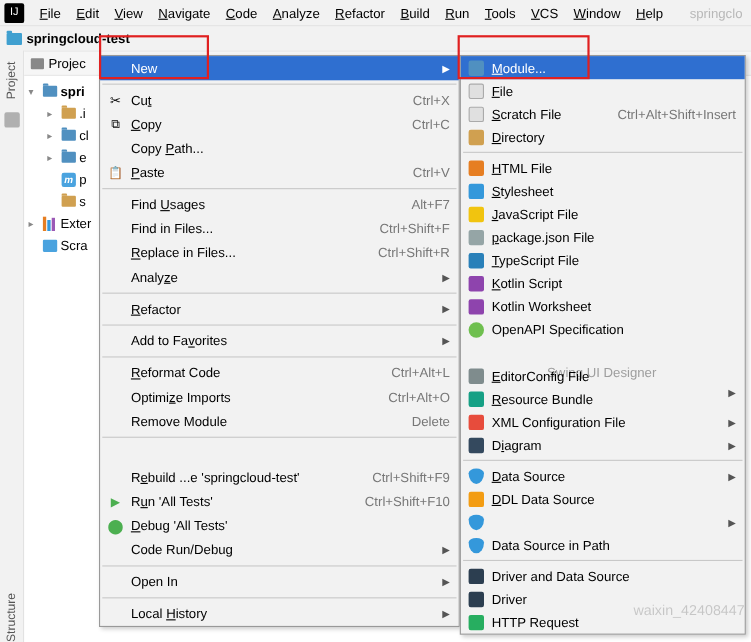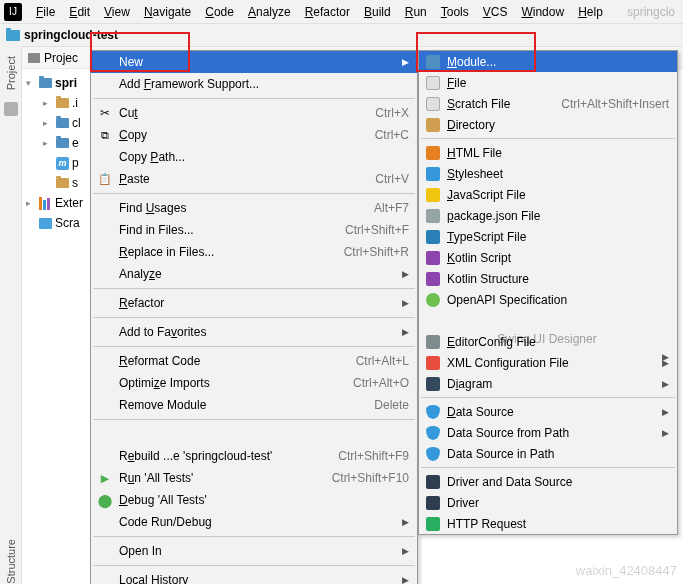--- a/index.html
+++ b/index.html
@@ -69,21 +69,21 @@
 .fi-diag { background: #34495e; }
 .fi-ds { background: #3498db; border-radius: 50% 50% 50% 50% / 30% 30% 70% 70%; }
 .fi-ddl { background: #f39c12; }
 .fi-drv { background: #2c3e50; }
 .fi-http { background: #27ae60; }
 .fi-play { color: #4caf50; font-size: 11px; }
 .fi-bug { color: #4caf50; font-size: 13px; }
 .annot-red { position: absolute; border: 2px solid #e02020; pointer-events: none; }
 .annot1 { left: 90px; top: 32px; width: 100px; height: 40px; }
 .annot2 { left: 416px; top: 32px; width: 120px; height: 40px; }
-.watermark { position: absolute; right: 6px; bottom: 6px; color: rgba(0,0,0,0.18); font-size: 13px; pointer-events: none; }
+.watermark { position: absolute; right: 6px; bottom: 22px; color: rgba(0,0,0,0.18); font-size: 13px; pointer-events: none; }
 u { text-decoration: underline; }
 </style>
 </head>
 <body>
 
 <div class="menubar">
   <div class="logo">IJ</div>
   <div id="menubar-items" style="display: contents;"><span class="mitem"><u>F</u>ile</span><span class="mitem"><u>E</u>dit</span><span class="mitem"><u>V</u>iew</span><span class="mitem"><u>N</u>avigate</span><span class="mitem"><u>C</u>ode</span><span class="mitem"><u>A</u>nalyze</span><span class="mitem"><u>R</u>efactor</span><span class="mitem"><u>B</u>uild</span><span class="mitem"><u>R</u>un</span><span class="mitem"><u>T</u>ools</span><span class="mitem"><u>V</u>CS</span><span class="mitem"><u>W</u>indow</span><span class="mitem"><u>H</u>elp</span></div>
   <div class="trailing">springclo</div>
 </div>
@@ -160,24 +160,20 @@
     </div>
   </div>
 </div>
 
 <div class="ctx-menu ctx1" id="ctx1">
     <div class="menu-item highlight">
       <span class="iconcell"></span>
       <span>New</span>
       <span class="arrow-r">▶</span>
     </div>
-    <div class="menu-item">
-      <span class="iconcell"></span>
-      <span>Add <u>F</u>ramework Support...</span>
-    </div>
     <div class="menu-sep"></div>
     <div class="menu-item">
       <span class="iconcell">
         <span style="font-size:12px;">✂</span>
       </span>
       <span>Cu<u>t</u></span>
       <span class="shortcut">Ctrl+X</span>
     </div>
     <div class="menu-item">
       <span class="iconcell">
@@ -347,41 +343,47 @@
     <div class="menu-item">
       <span class="iconcell">
         <span class="fileicon fi-kt"></span>
       </span>
       <span><u>K</u>otlin Script</span>
     </div>
     <div class="menu-item">
       <span class="iconcell">
         <span class="fileicon fi-ktw"></span>
       </span>
-      <span>Kotlin Structure</span>
+      <span>Kotlin Worksheet</span>
     </div>
     <div class="menu-item">
       <span class="iconcell">
         <span class="fileicon fi-oapi"></span>
       </span>
       <span>OpenAPI Specification</span>
     </div>
     <div class="menu-item disabled">
       <span class="iconcell"></span>
       <span>Swing UI Designer</span>
       <span class="arrow-r">▶</span>
     </div>
     <div class="menu-item">
       <span class="iconcell">
         <span class="fileicon fi-ec"></span>
       </span>
       <span><u>E</u>ditorConfig File</span>
     </div>
     <div class="menu-item">
       <span class="iconcell">
+        <span class="fileicon fi-rb"></span>
+      </span>
+      <span><u>R</u>esource Bundle</span>
+    </div>
+    <div class="menu-item">
+      <span class="iconcell">
         <span class="fileicon fi-xml"></span>
       </span>
       <span>XML Configuration File</span>
       <span class="arrow-r">▶</span>
     </div>
     <div class="menu-item">
       <span class="iconcell">
         <span class="fileicon fi-diag"></span>
       </span>
       <span>D<u>i</u>agram</span>
@@ -390,23 +392,28 @@
     <div class="menu-sep"></div>
     <div class="menu-item">
       <span class="iconcell">
         <span class="fileicon fi-ds"></span>
       </span>
       <span><u>D</u>ata Source</span>
       <span class="arrow-r">▶</span>
     </div>
     <div class="menu-item">
       <span class="iconcell">
+        <span class="fileicon fi-ddl"></span>
+      </span>
+      <span><u>D</u>DL Data Source</span>
+    </div>
+    <div class="menu-item">
+      <span class="iconcell">
         <span class="fileicon fi-ds"></span>
       </span>
-      <span>Data Source from Path</span>
       <span class="arrow-r">▶</span>
     </div>
     <div class="menu-item">
       <span class="iconcell">
         <span class="fileicon fi-ds"></span>
       </span>
       <span>Data Source in Path</span>
     </div>
     <div class="menu-sep"></div>
     <div class="menu-item">

